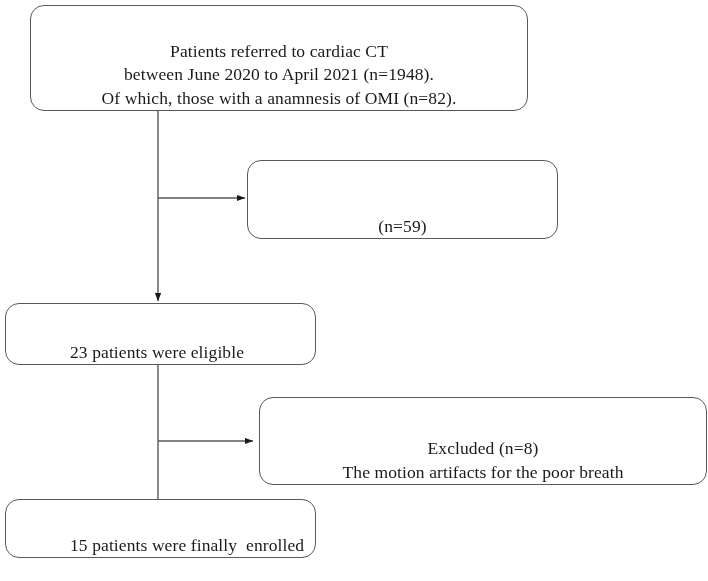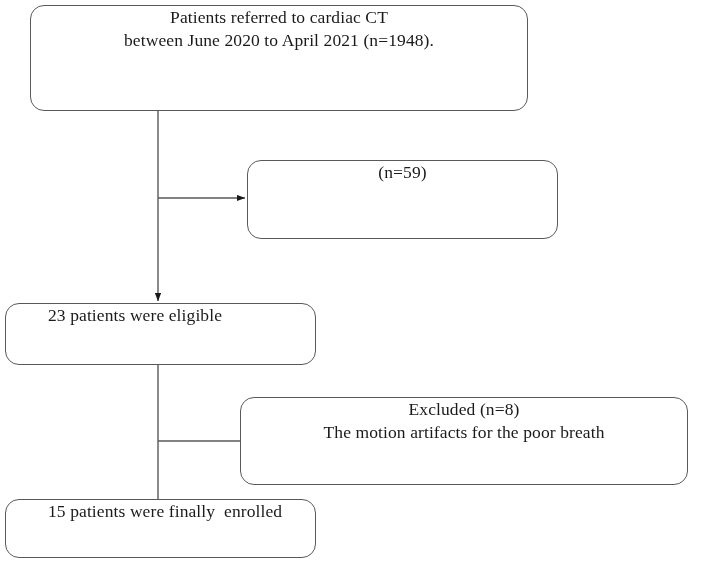--- a/index.html
+++ b/index.html
@@ -29,38 +29,38 @@
     pointer-events: none;
   }
   .node {
     position: absolute;
     box-sizing: border-box;
     border: 1.4px solid #595959;
     border-radius: 14px;
     background: #ffffff;
     display: flex;
     flex-direction: column;
-    justify-content: flex-start;
+    justify-content: flex-end;
   }
   .node .line {
     display: block;
     white-space: pre;
     line-height: 1.33;
     font-size: 17.5px;
     letter-spacing: 0.1px;
   }
   .node.center .line { text-align: center; }
-  .node.leftish { padding-left: 42px; }
+  .node.leftish { padding-left: 64px; }
   .node.leftish .line { text-align: left; }
 
   
   #node-referred  { left: 30px;  top: 5px;   width: 498px; height: 106px; }
   #node-lie-ct    { left: 247px; top: 160px; width: 311px; height: 79px;  }
   #node-eligible  { left: 5px;   top: 303px; width: 311px; height: 62px;  }
-  #node-excluded  { left: 240px; top: 397px; width: 448px; height: 88px;  }
+  #node-excluded  { left: 259px; top: 397px; width: 448px; height: 88px;  }
   #node-enrolled  { left: 5px;   top: 499px; width: 311px; height: 59px;  }
 </style>
 </head>
 <body>
 
 <div id="flowchart">
 
   <svg class="edge-layer" viewBox="0 0 708 581" width="708" height="581" xmlns="http://www.w3.org/2000/svg">
     <defs>
       <marker id="arrowhead" markerWidth="9" markerHeight="9" refX="8.2" refY="3.2" orient="auto" markerUnits="userSpaceOnUse">
@@ -73,20 +73,21 @@
     <path d="M158,198 L245,198" stroke="#595959" stroke-width="1.4" fill="none" marker-end="url(#arrowhead)"></path>
 
     <path d="M158,365 L158,511" stroke="#595959" stroke-width="1.4" fill="none" marker-end="url(#arrowhead)"></path>
 
     <path d="M158,441 L253,441" stroke="#595959" stroke-width="1.4" fill="none" marker-end="url(#arrowhead)"></path>
   </svg>
 
   <div class="node center" id="node-referred">
     <span class="line">Patients referred to cardiac CT</span>
     <span class="line">between June 2020 to April 2021 (n=1948).</span>
+    <span class="line">Of which, those with a anamnesis of OMI (n=82).</span>
   </div>
 
   <div class="node center" id="node-lie-ct">
     <span class="line">(n=59)</span>
   </div>
 
   <div class="node leftish" id="node-eligible">
     <span class="line">23 patients were eligible</span>
   </div>
 

